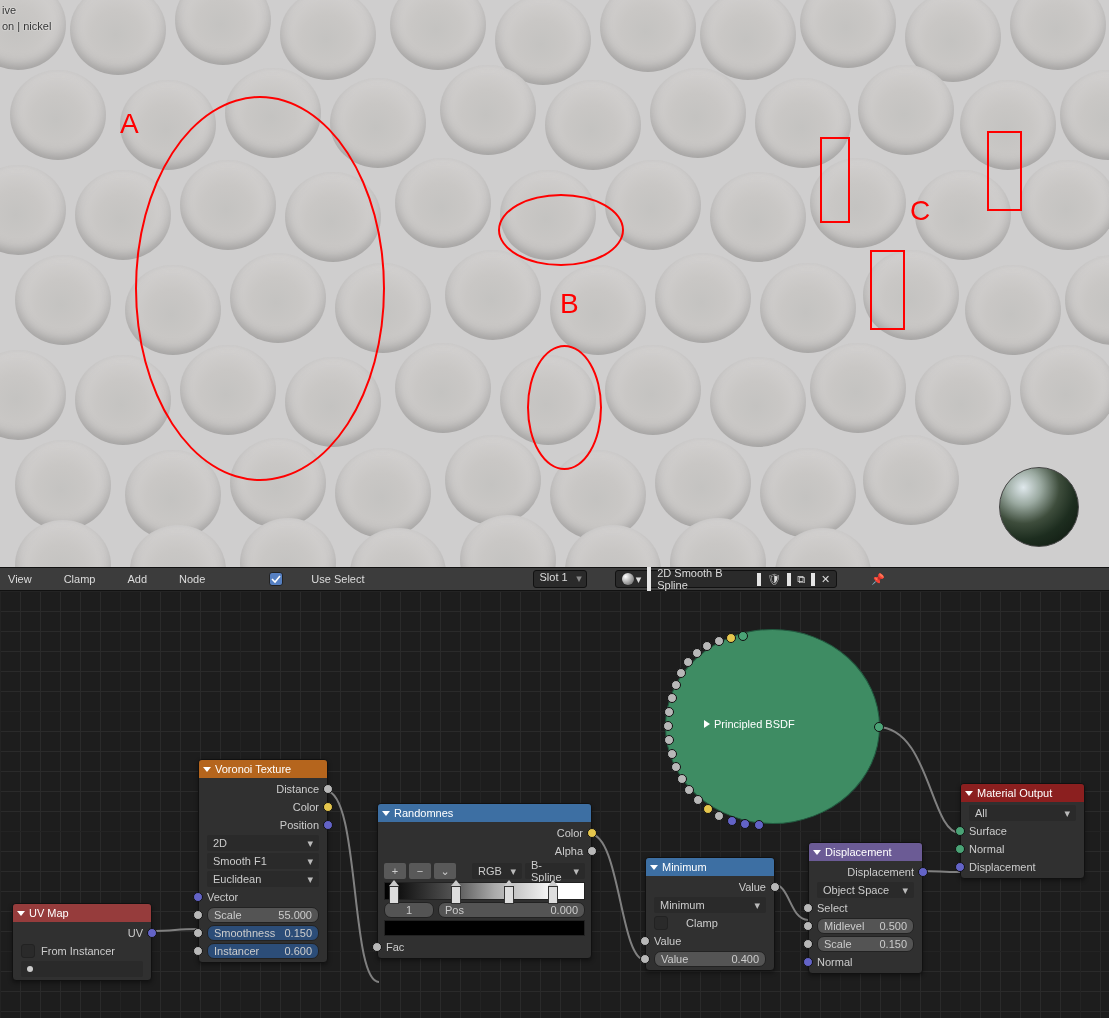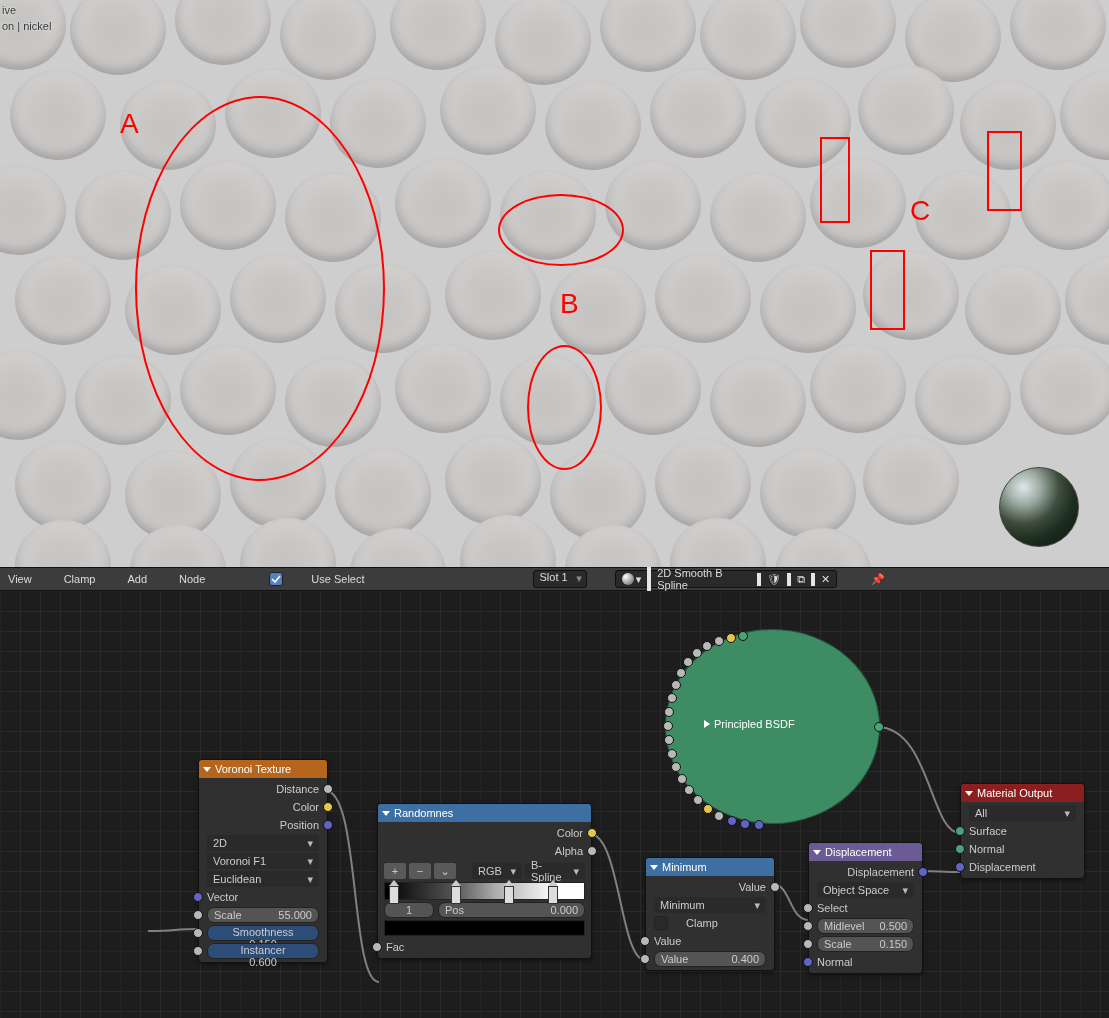--- a/index.html
+++ b/index.html
@@ -52,21 +52,21 @@
   .row.right{ justify-content:flex-end;}
   .row.left{ justify-content:flex-start;}
   .socket{ position:absolute; width:10px; height:10px; border-radius:50%; border:1px solid #111; top:4px;}
   .socket.out{ right:-6px;}
   .socket.in{ left:-6px;}
   .sk-grey{background:#b8b8b8;} .sk-yellow{background:#e5c64d;} .sk-purple{background:#6363c7;} .sk-green{background:#4aa376;}
   .field{ background:#595959; height:16px; border-radius:2px; display:flex; align-items:center; justify-content:space-between; padding:0 6px; width:100%;}
   .field.dark{background:#2a2a2a;}
   .field .drop::after{content:"▾"; color:#bbb; margin-left:4px;}
   .dragger{ background:#545454; border:1px solid #222; height:16px; border-radius:7px; width:100%; display:flex; justify-content:space-between; align-items:center; padding:0 6px;}
-  .dragger.blue{ background:#2c4d78;flex-direction:column;}
+  .dragger.blue{ background:#2c4d78;}
   
   .ramp{ margin:2px 6px; }
   .ramp-btns{ display:flex; gap:3px; align-items:center; height:18px;}
   .rbtn{ width:22px; height:16px; background:#595959; border-radius:2px; display:flex; align-items:center; justify-content:center;}
   .ramp-grad{ height:18px; margin-top:2px; position:relative; border:1px solid #222;
               background:linear-gradient(90deg,#000 0%, #555 35%, #aaa 55%, #fff 86%, #fff 100%);}
   .stop{position:absolute; top:-3px; width:10px; height:24px;}
   .stop::before{content:""; display:block; width:0; height:0; border-left:5px solid transparent; border-right:5px solid transparent; border-bottom:6px solid #ccc; margin-bottom:0;}
   .stop::after{content:""; display:block; width:8px; height:16px; background:#ddd; border:1px solid #333; margin-left:0;}
   .ramp-swatch{height:16px; background:#000; margin-top:2px; border:1px solid #222;}
@@ -219,20 +219,42 @@
 
   <svg class="wires">
     <path d="M148 340 C 180 340, 170 338, 200 338" stroke="#808080" stroke-width="2" fill="none"></path>
     <path d="M326 200 C 360 200, 350 391, 379 391" stroke="#808080" stroke-width="2" fill="none"></path>
     <path d="M590 243 C 620 243, 620 369, 645 369" stroke="#808080" stroke-width="2" fill="none"></path>
     <path d="M773 293 C 790 293, 790 329, 808 329" stroke="#808080" stroke-width="2" fill="none"></path>
     <path d="M920 280 C 940 280, 940 281, 960 281" stroke="#808080" stroke-width="2" fill="none"></path>
     <path d="M877 136 C 930 136, 930 242, 960 242" stroke="#808080" stroke-width="2" fill="none"></path>
   </svg>
 
+  <div class="node" style="left:12px; top:312px; width:140px;">
+    <div class="node-header" style="background:#963c3c;">
+      <span class="tri"></span>
+      <span>UV Map</span>
+    </div>
+    <div class="node-body">
+      <div class="row right">
+          <span>UV</span>
+          <span class="socket out sk-purple"></span>
+        </div>
+      <div class="row left" style="gap:6px;">
+        <span class="checkbox off" style="width:14px;height:14px;"></span>
+        <span>From Instancer</span>
+      </div>
+      <div class="row">
+          <div class="field dark">
+            <span style="width:6px;height:6px;background:#ccc;border-radius:50%;"></span>
+            <span></span>
+          </div>
+        </div>
+    </div>
+  </div>
 
   <div class="node" style="left:198px; top:168px; width:130px;">
     <div class="node-header" style="background:#b5651d;">
       <span class="tri"></span>
       <span>Voronoi Texture</span>
     </div>
     <div class="node-body">
       <div class="row right">
           <span>Distance</span>
           <span class="socket out sk-grey"></span>
@@ -246,21 +268,21 @@
           <span class="socket out sk-purple"></span>
         </div>
       <div class="row">
           <div class="field dark">
             <span>2D</span>
             <span class="drop"></span>
           </div>
         </div>
       <div class="row">
           <div class="field dark">
-            <span>Voronoi F1</span>
+            <span>Smooth F1</span>
             <span class="drop"></span>
           </div>
         </div>
       <div class="row">
           <div class="field dark">
             <span>Euclidean</span>
             <span class="drop"></span>
           </div>
         </div>
       <div class="row left">

